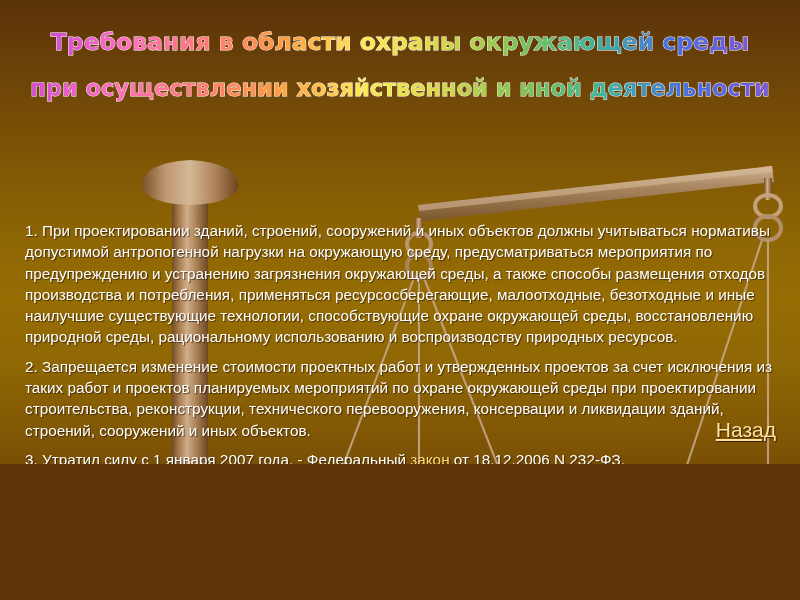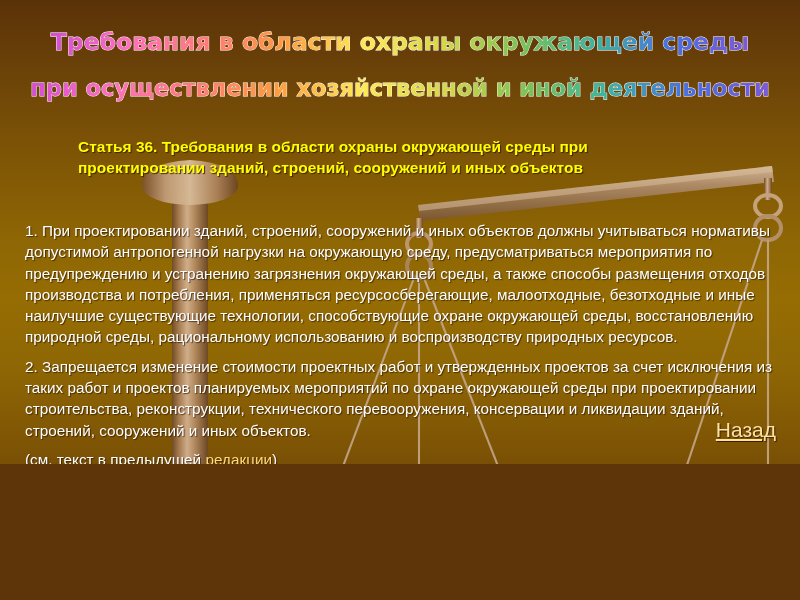--- a/index.html
+++ b/index.html
@@ -227,23 +227,23 @@
             <stop offset="78%" stop-color="#3fb3a0"></stop>
             <stop offset="89%" stop-color="#4a6fe0"></stop>
             <stop offset="100%" stop-color="#7d5ad6"></stop>
           </linearGradient>
         </defs>
         <text id="t2" x="390" y="34" text-anchor="middle" font-family="DejaVu Sans, sans-serif" font-weight="bold" font-size="22.5" fill="url(#rainbow2)" stroke="#ffffff" stroke-width="0.9" paint-order="stroke fill">при осуществлении хозяйственной и иной деятельности</text>
       </svg>
     </div>
   </div>
 
-  <div class="subtitle">Статья 36. Требования в области охраны окружающей среды при проектировании зданий, строений, сооружений и иных объектов</div>
 
   <div class="body-text">
     <p>1. При проектировании зданий, строений, сооружений и иных объектов должны учитываться нормативы допустимой антропогенной нагрузки на окружающую среду, предусматриваться мероприятия по предупреждению и устранению загрязнения окружающей среды, а также способы размещения отходов производства и потребления, применяться ресурсосберегающие, малоотходные, безотходные и иные наилучшие существующие технологии, способствующие охране окружающей среды, восстановлению природной среды, рациональному использованию и воспроизводству природных ресурсов.</p>
     <p>2. Запрещается изменение стоимости проектных работ и утвержденных проектов за счет исключения из таких работ и проектов планируемых мероприятий по охране окружающей среды при проектировании строительства, реконструкции, технического перевооружения, консервации и ликвидации зданий, строений, сооружений и иных объектов.</p>
+    <p><span>3. Утратил силу с 1 января 2007 года. - Федеральный </span><a class="lnk">закон</a><span> от 18.12.2006 N 232-ФЗ.</span></p>
     <p><span>(см. текст в предыдущей </span><a class="lnk">редакции</a><span>)</span></p>
   </div>
 
   <a class="back-link">Назад</a>
 
 </div>
 
 </body></html>

